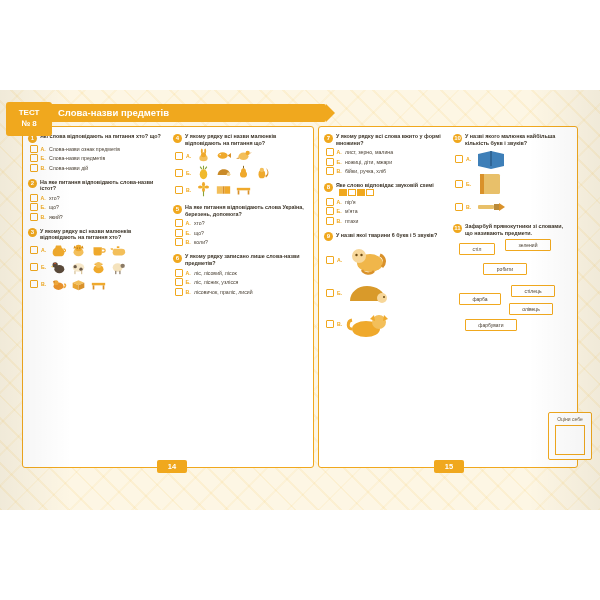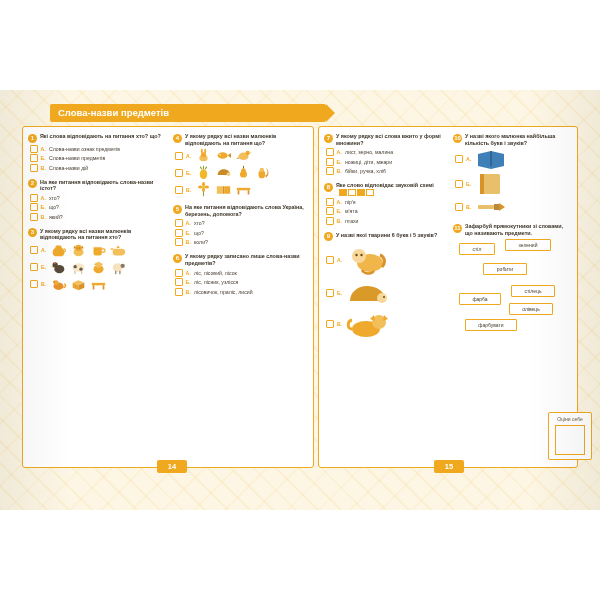--- a/index.html
+++ b/index.html
@@ -240,20 +240,24 @@
     background: #fff;
   }
   .scheme i.fill { background: #f0a81e; }
 </style>
 </head>
 <body>
 
 <div id="page">
   <div class="spread">
 
+    <div class="test-tab">
+      <div>ТЕСТ</div>
+      <div>№ 8</div>
+    </div>
 
     <div class="title-bar">Слова-назви предметів</div>
 
     <div class="page-sheet page-left">
       <div class="cols">
 
         <div class="col">
 
           <div class="q">
             <div class="q-head">

